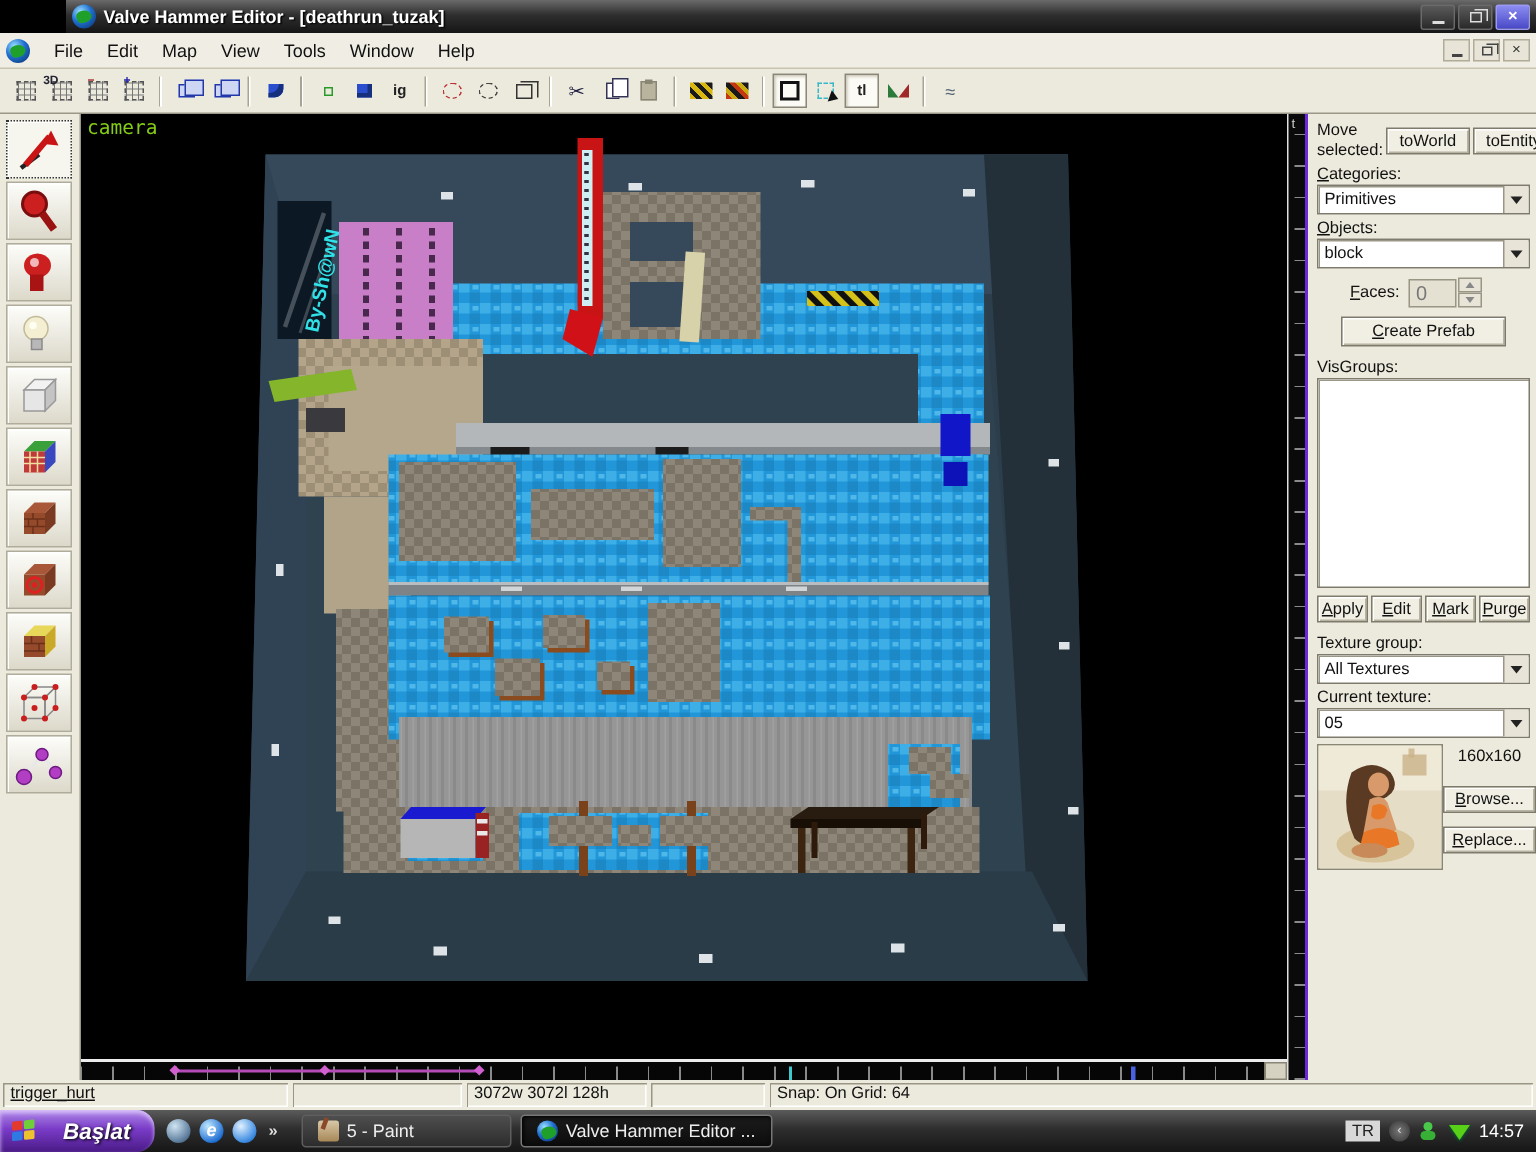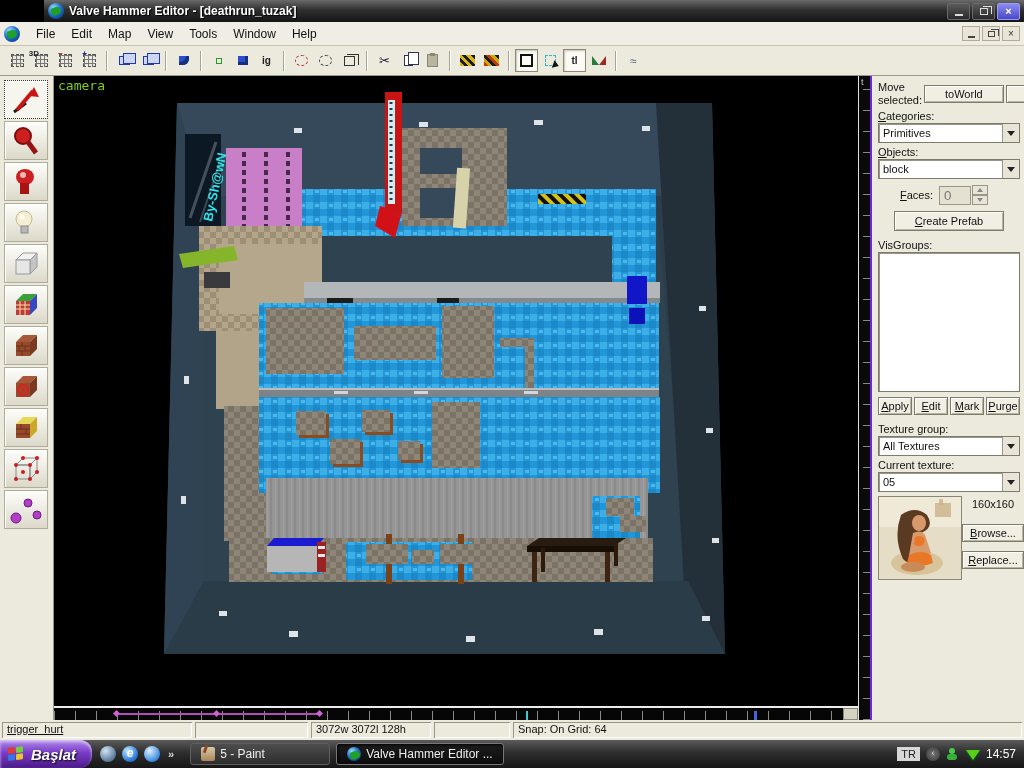--- a/index.html
+++ b/index.html
@@ -108,21 +108,21 @@
 
   
   .rpanel { width:154px; background:#eceadd; border-left:2px solid #6d28d9; padding:5px 4px 0 6px;
     font-size:11px; color:#111; }
   .row { display:flex; align-items:center; }
   .xpbtn { background:#f1efe3; border:1px solid #7e7a6c;
     box-shadow:inset 1px 1px #fff, inset -1px -1px #b8b4a4; font-size:11px; color:#111;
     padding:2px 5px; text-align:center; }
   .moverow { margin-bottom:4px; }
   .moverow .mlabel { width:46px; line-height:1.15; }
-  .moverow .xpbtn { margin-left:2px; padding:2px 20px; }
+  .moverow .xpbtn { margin-left:2px; padding:2px 8px; }
   .flabel { margin:3px 0 1px; }
   .combo { height:20px; background:#fff; border:1px solid #7e7a6c;
     box-shadow:inset 1px 1px #9a9686; display:flex; align-items:center; margin-bottom:2px; }
   .combo .val { flex:1; padding-left:4px; font-size:11px; }
   .combo .drop { width:17px; height:100%; background:#e8e5d8; border-left:1px solid #9a9686;
     display:flex; align-items:center; justify-content:center; }
   .arrow-down { width:0; height:0; border-left:4px solid transparent; border-right:4px solid transparent;
     border-top:5px solid #222; }
   .facesrow { margin:6px 0 6px;padding-left:22px; }
   .facesrow .fedit { width:32px; height:19px; background:#e4e1d2; border:1px solid #9a9686;
@@ -145,21 +145,21 @@
 
   
   .statusbar { height:20px; background:#eceadd; display:flex; align-items:center;
     gap:3px; padding:2px 2px; font-size:11px; color:#111; }
   .spanel { height:16px; box-shadow:inset 1px 1px #9a9686, inset -1px -1px #fff;
     padding:1px 5px; white-space:nowrap; overflow:hidden; }
 
   
   .taskbar { height:28px; background:linear-gradient(#5b5b5b,#2e2e2e 45%,#161616);
     display:flex; align-items:center; }
-  .startbtn { height:28px; padding:0 16px 0 8px; display:flex; align-items:center; gap:7px;
+  .startbtn { height:28px; padding:0 16px 0 8px; display:flex; align-items:center; gap:18px;
     background:linear-gradient(#b08ae8,#7a3cc8 45%,#4a1a86); border-radius:0 12px 12px 0;
     color:#fff; font-weight:bold; font-style:italic; font-size:15px; text-shadow:1px 1px 2px #000;
     box-shadow:inset 0 2px 3px #d8c0f8; }
   .winflag { width:16px; height:14px; display:grid; grid-template-columns:7px 7px;
     grid-template-rows:6px 6px; gap:1px; transform:skewY(-6deg); }
   .winflag i { border-radius:1px; }
   .winflag i:nth-child(1){background:#e23a2e;} .winflag i:nth-child(2){background:#6fce3a;}
   .winflag i:nth-child(3){background:#2e7ae2;} .winflag i:nth-child(4){background:#ecc postpone;}
   .winflag i:nth-child(4){background:#ecc22e;}
   .qlaunch { display:flex; align-items:center; gap:6px; padding:0 8px; }

